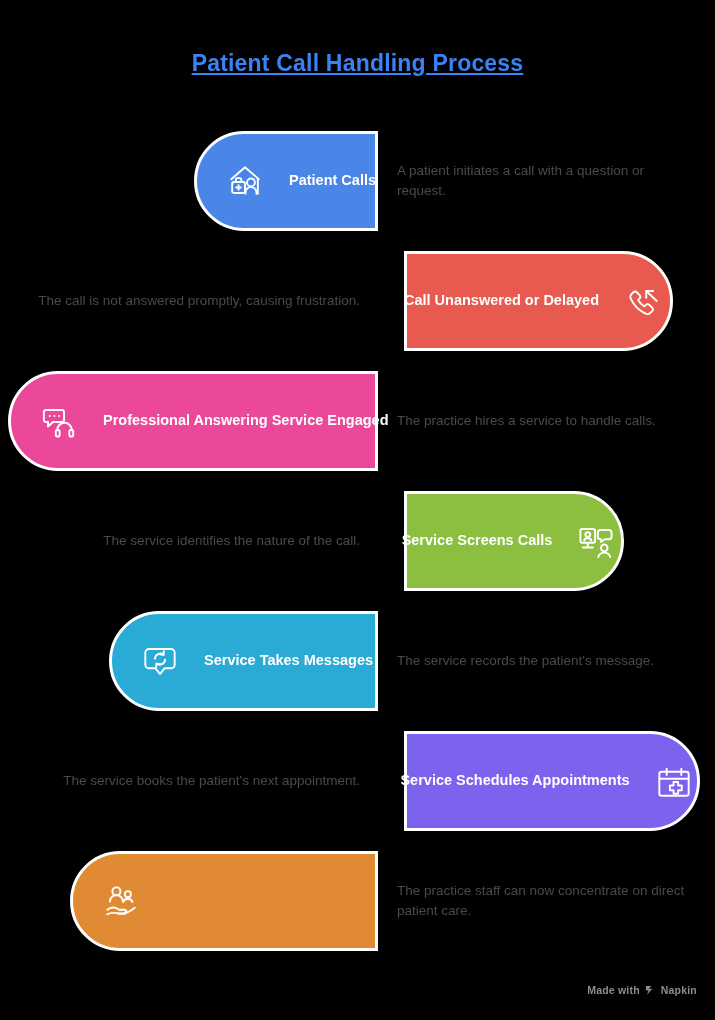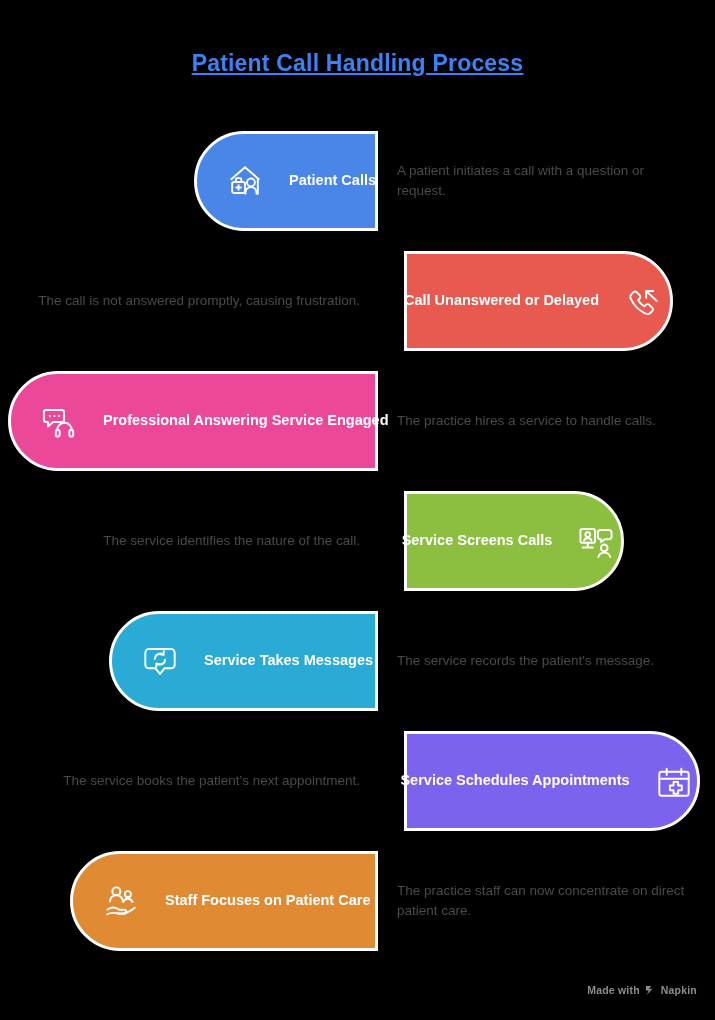--- a/index.html
+++ b/index.html
@@ -186,21 +186,20 @@
       <span class="icon">
         <svg viewBox="0 0 48 48" fill="none" stroke="#fff" stroke-width="2.1" stroke-linecap="round" stroke-linejoin="round">
           <circle cx="19" cy="13.5" r="4.4"></circle>
           <path d="M12 24.5 a7 7 0 0 1 14 0"></path>
           <circle cx="31.5" cy="16.5" r="3.3"></circle>
           <path d="M26.5 25 a5.3 5.3 0 0 1 10 0"></path>
           <path d="M9 33.5 c5-3.5 9-3.3 13 0 h5.5 a2.2 2.2 0 0 1 0 4.4 H21"></path>
           <path d="M9 38.5 c5.5-3.2 10.5-.8 15.5-.8 c5 0 9-1.8 14.5-6.4"></path>
         </svg>
       </span>
-      <span class="pill-label">Staff Focuses on Patient Care</span>
     </div>
     <div class="desc at-right">
       <span>The practice staff can now concentrate on direct patient care.</span>
     </div>
   </div>
 
   <div class="watermark">
     <span>Made with</span>
     <span class="wm-mark">
       <svg viewBox="0 0 12 12" fill="#8c8c8c">

